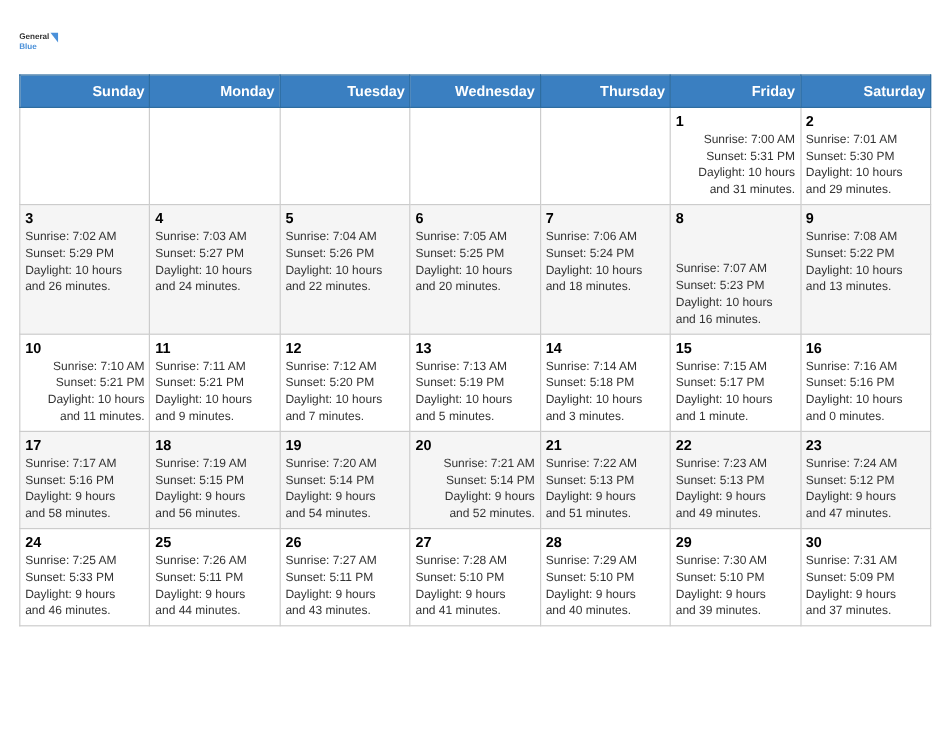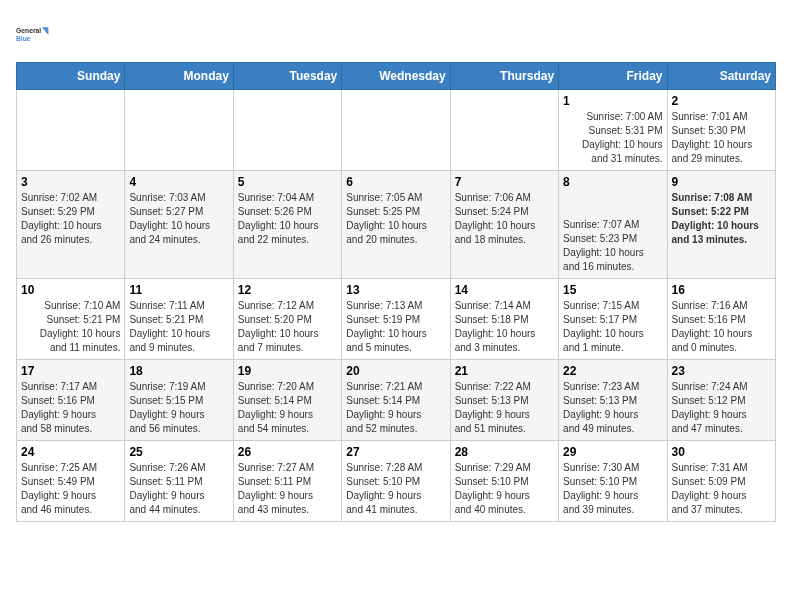--- a/index.html
+++ b/index.html
@@ -165,21 +165,21 @@
         </td>
         <td>
           <div class="day-num">8</div>
           <div class="day-info" style="white-space: pre-line; margin-top: 29px;">Sunrise: 7:07 AM
 Sunset: 5:23 PM
 Daylight: 10 hours
 and 16 minutes.</div>
         </td>
         <td>
           <div class="day-num">9</div>
-          <div class="day-info" style="white-space: pre-line; font-weight: bold;">Sunrise: 7:08 AM
+          <div class="day-info" style="white-space: pre-line;">Sunrise: 7:08 AM
 Sunset: 5:22 PM
 Daylight: 10 hours
 and 13 minutes.</div>
         </td>
       </tr>
       <tr>
         <td>
           <div class="day-num">10</div>
           <div class="day-info" style="white-space: pre-line; text-align: right;">Sunrise: 7:10 AM
 Sunset: 5:21 PM
@@ -246,21 +246,21 @@
         </td>
         <td>
           <div class="day-num">19</div>
           <div class="day-info" style="white-space: pre-line;">Sunrise: 7:20 AM
 Sunset: 5:14 PM
 Daylight: 9 hours
 and 54 minutes.</div>
         </td>
         <td>
           <div class="day-num">20</div>
-          <div class="day-info" style="white-space: pre-line;">Sunrise: 7:21 AM
+          <div class="day-info" style="white-space: pre-line; text-align: right;">Sunrise: 7:21 AM
 Sunset: 5:14 PM
 Daylight: 9 hours
 and 52 minutes.</div>
         </td>
         <td>
           <div class="day-num">21</div>
           <div class="day-info" style="white-space: pre-line;">Sunrise: 7:22 AM
 Sunset: 5:13 PM
 Daylight: 9 hours
 and 51 minutes.</div>
@@ -277,21 +277,21 @@
           <div class="day-info" style="white-space: pre-line;">Sunrise: 7:24 AM
 Sunset: 5:12 PM
 Daylight: 9 hours
 and 47 minutes.</div>
         </td>
       </tr>
       <tr>
         <td>
           <div class="day-num">24</div>
           <div class="day-info" style="white-space: pre-line;">Sunrise: 7:25 AM
-Sunset: 5:49 PM
+Sunset: 5:33 PM
 Daylight: 9 hours
 and 46 minutes.</div>
         </td>
         <td>
           <div class="day-num">25</div>
           <div class="day-info" style="white-space: pre-line;">Sunrise: 7:26 AM
 Sunset: 5:11 PM
 Daylight: 9 hours
 and 44 minutes.</div>
         </td>

